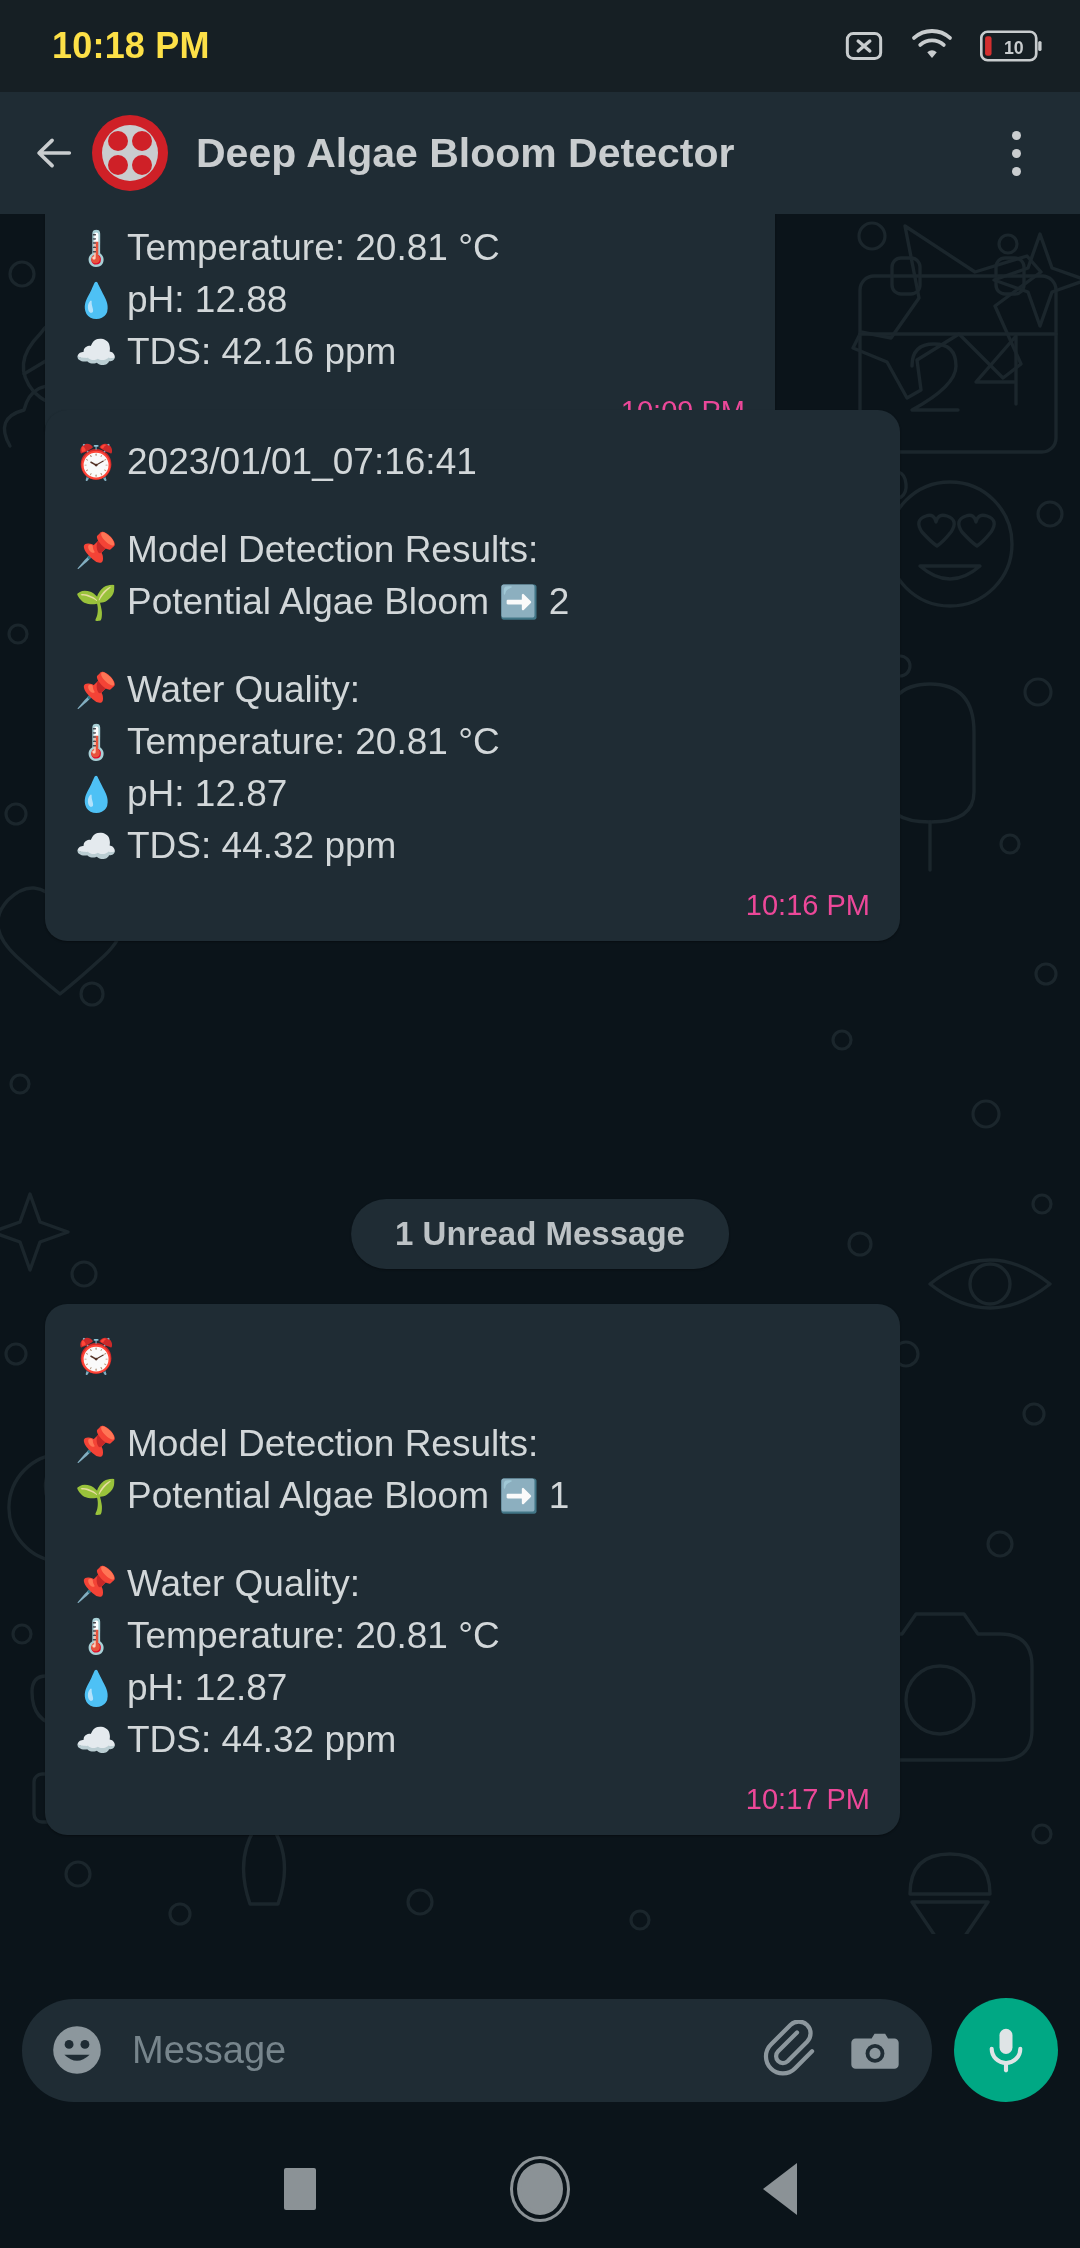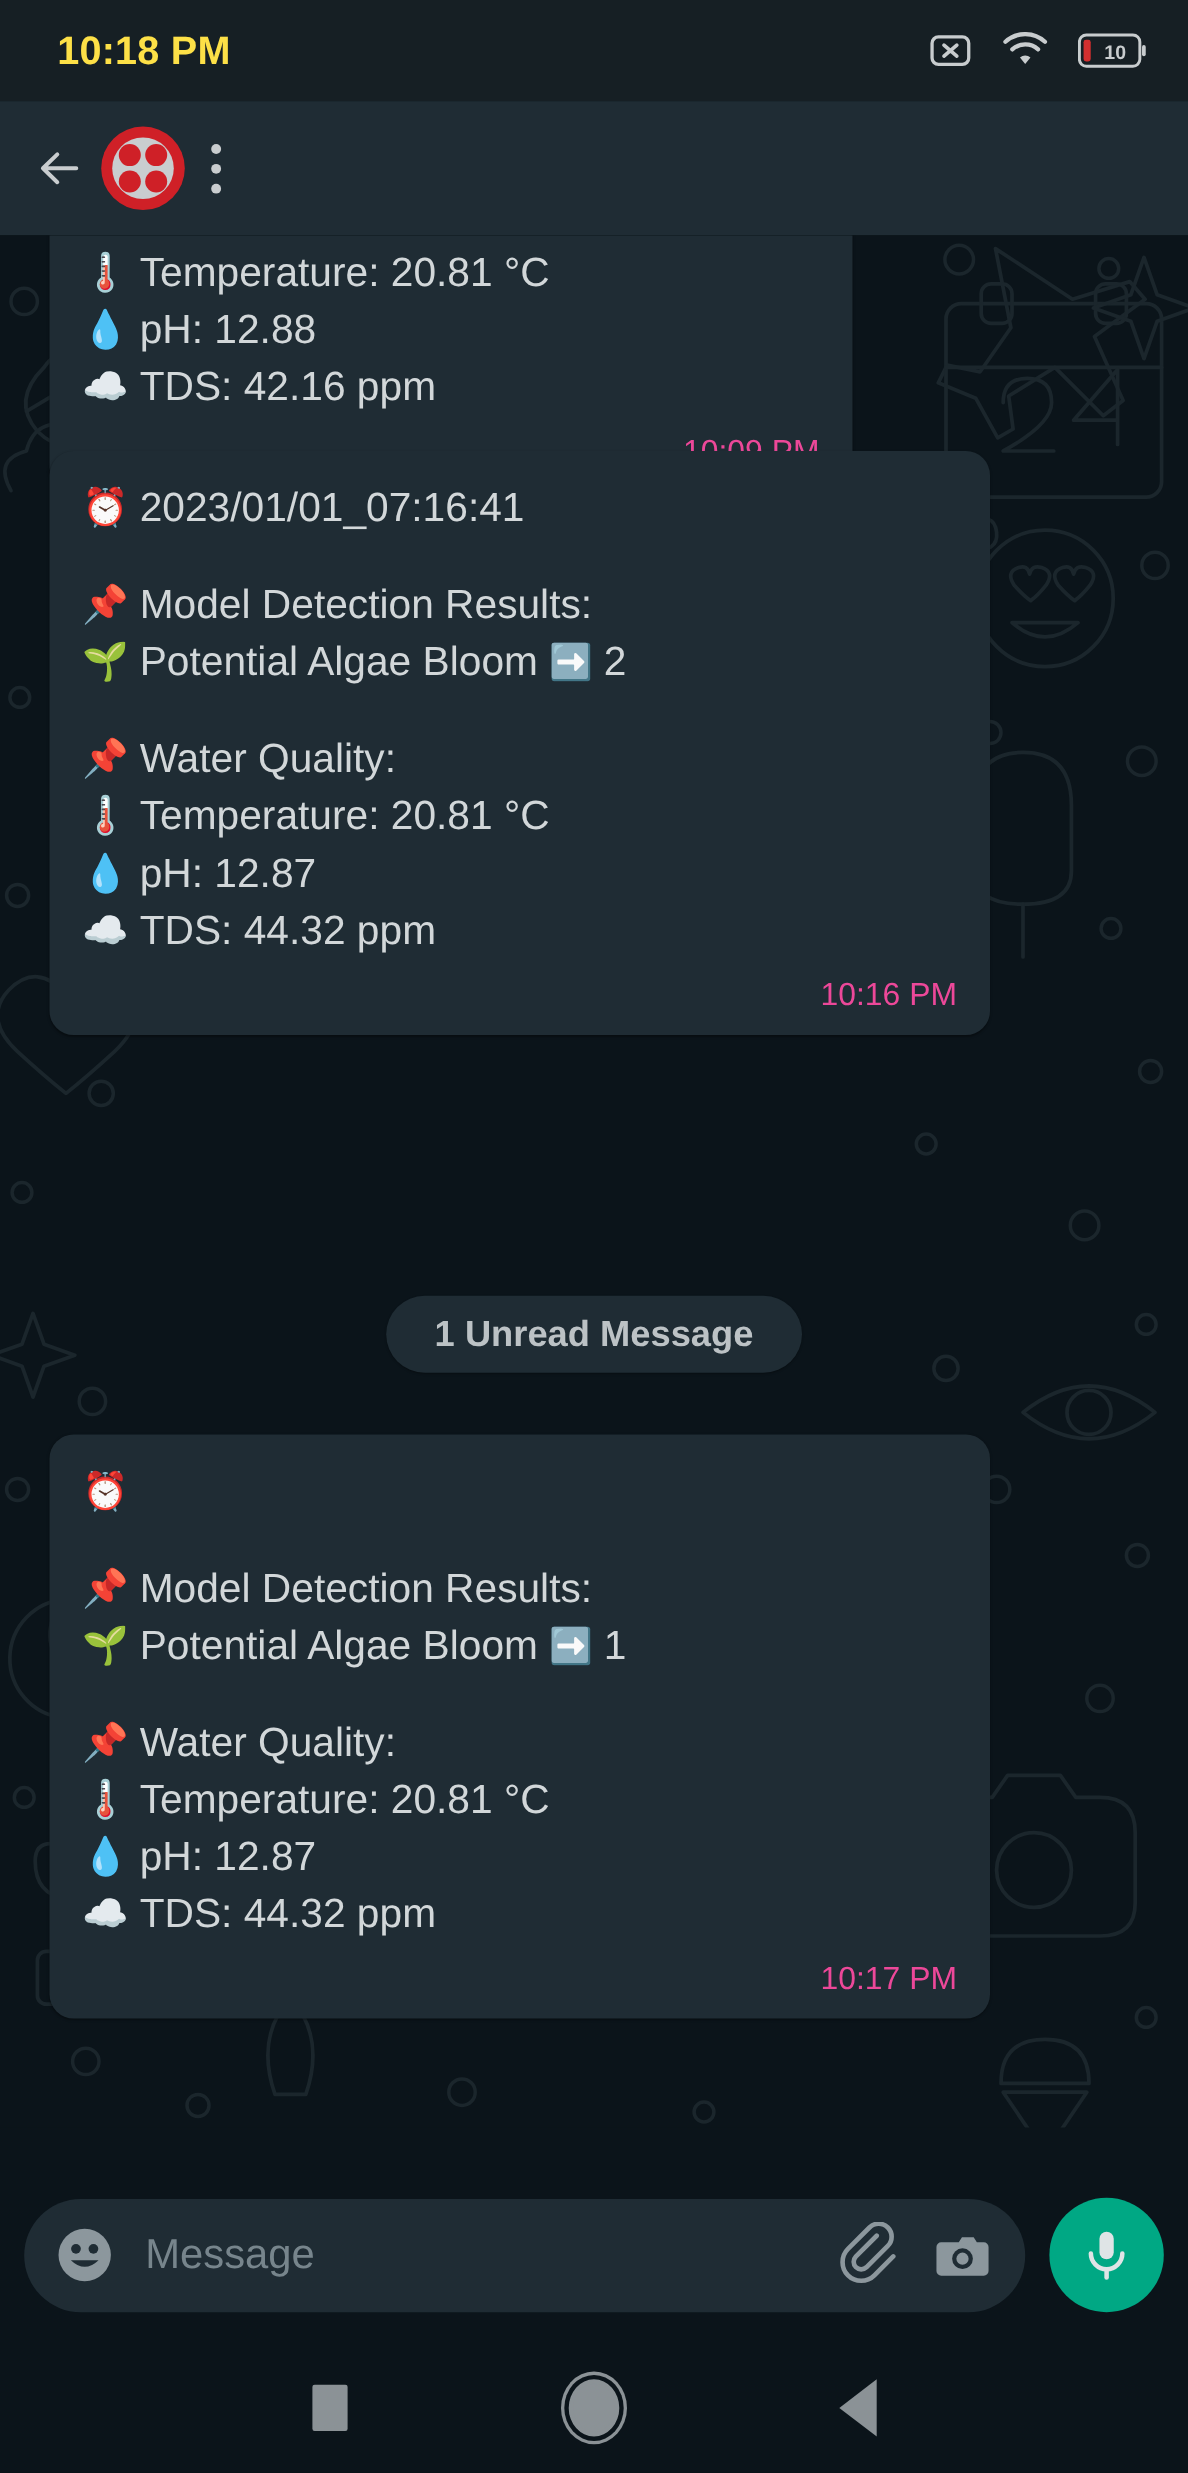--- a/index.html
+++ b/index.html
@@ -179,20 +179,21 @@
     left: 50%;
     transform: translateX(-50%);
     background: #1f2c34;
     border-radius: 40px;
     padding: 16px 44px;
     color: #bcc2c5;
     font-size: 33px;
     font-weight: bold;
     box-shadow: 0 1px 2px rgba(0,0,0,0.3);
     white-space: nowrap;
+    margin-top: 21px;
   }
 
   
   .input-bar {
     flex: 0 0 160px;
     height: 160px;
     display: flex;
     align-items: center;
     padding: 0 22px;
     background: transparent;
@@ -299,20 +300,21 @@
       </svg>
     </div>
     <div class="avatar">
       <div class="avatar-inner">
         <div class="avatar-dot"></div>
         <div class="avatar-dot"></div>
         <div class="avatar-dot"></div>
         <div class="avatar-dot"></div>
       </div>
     </div>
+    <div class="app-title">Deep Algae Bloom Detector</div>
     <div class="menu-btn">
       <span class="menu-dot"></span>
       <span class="menu-dot"></span>
       <span class="menu-dot"></span>
     </div>
   </div>
 
   <div class="chat">
 
     <svg class="chat-wallpaper" viewBox="0 0 1080 1720" preserveAspectRatio="none">

